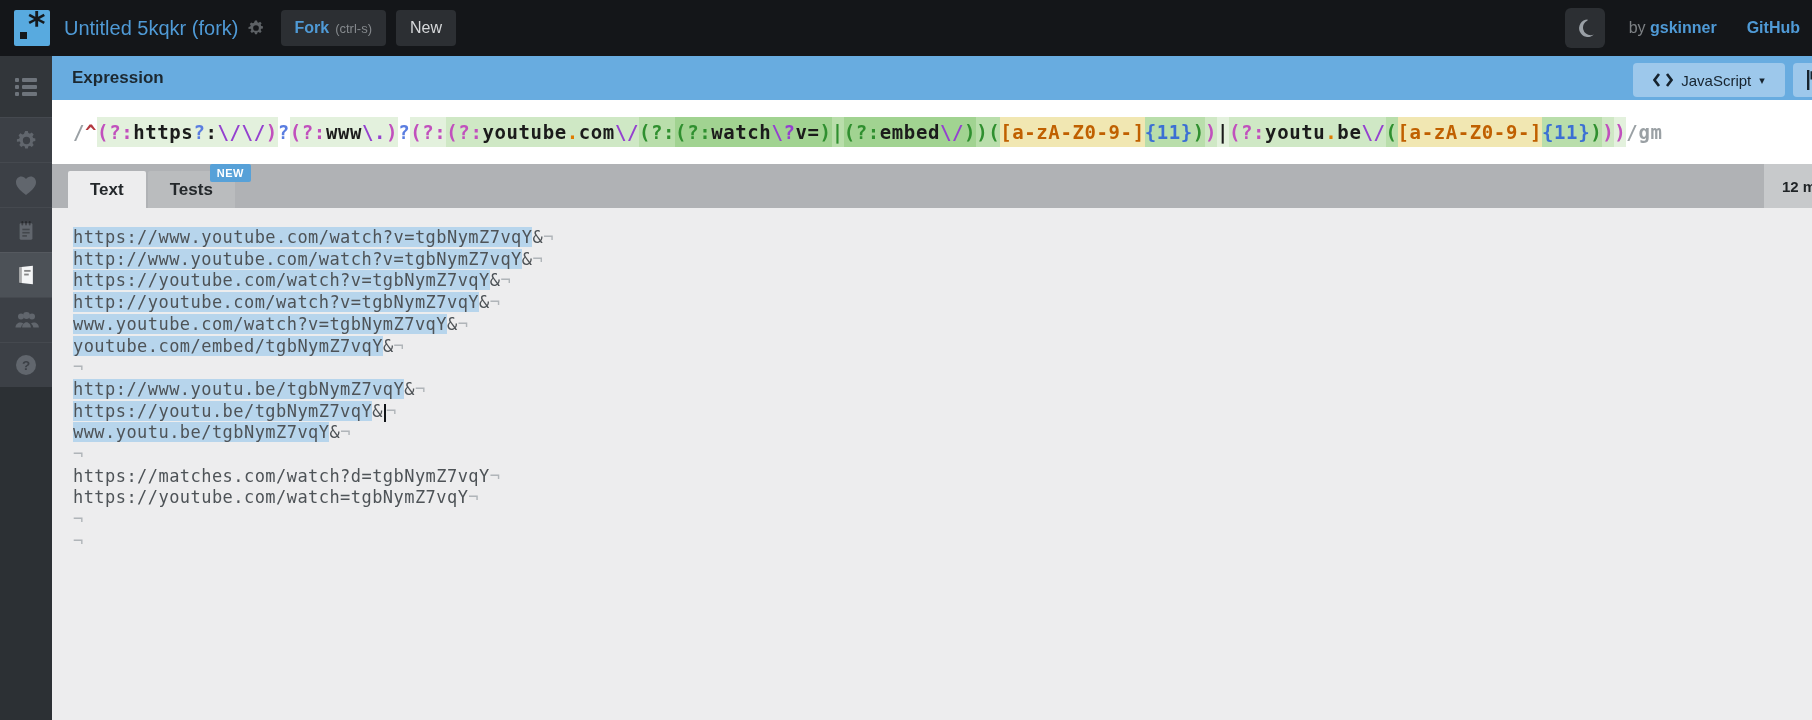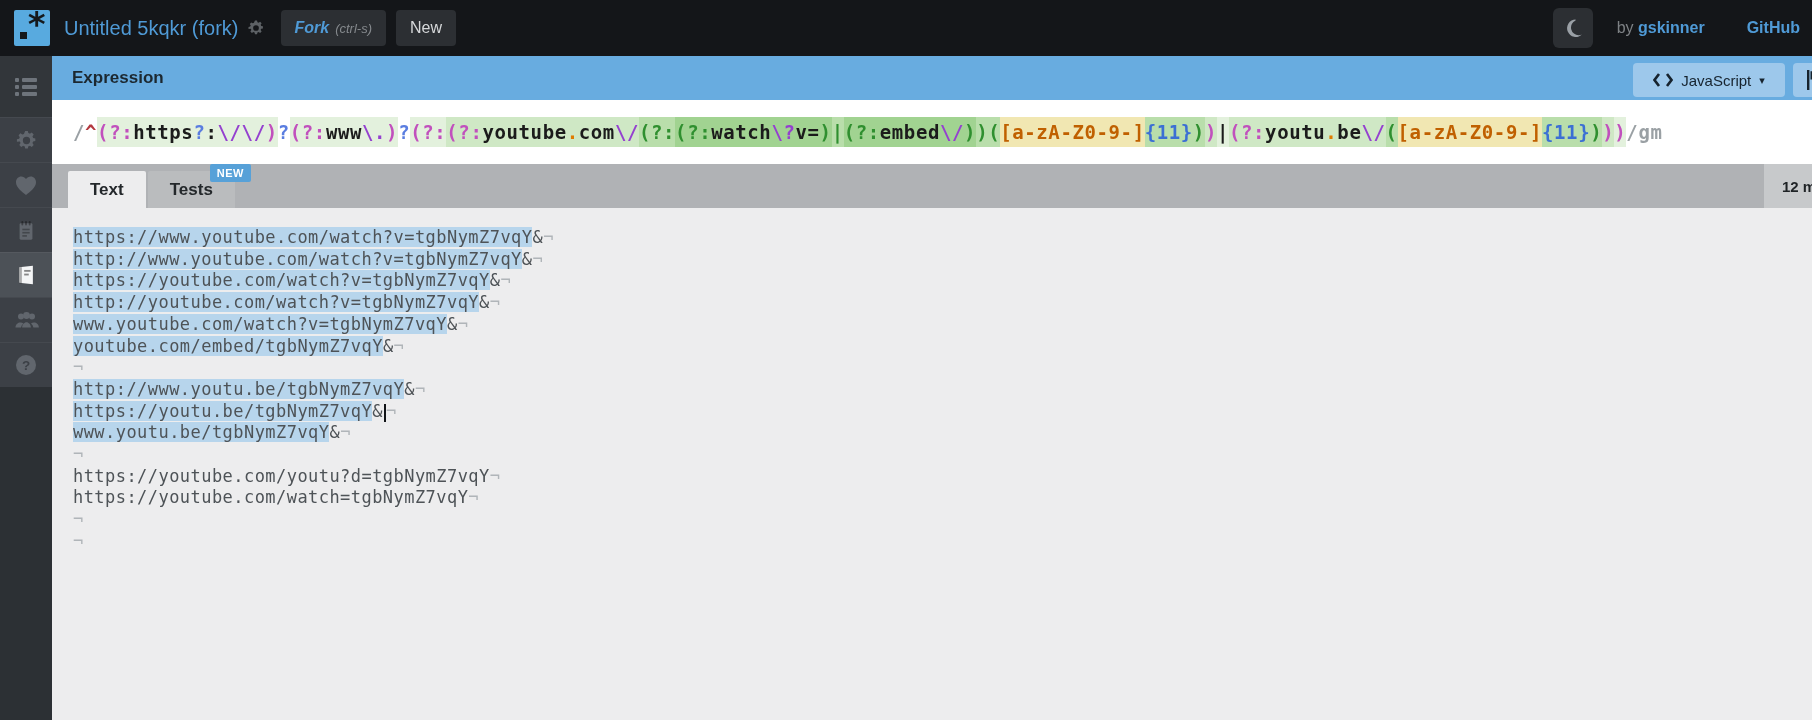--- a/index.html
+++ b/index.html
@@ -7,29 +7,29 @@
   body { font-family:"Liberation Sans", sans-serif; background:#ededee; position:relative; }
 
   
   .topbar { position:absolute; left:0; top:0; width:1812px; height:56px; background:#141619; display:flex; align-items:center; padding:0 12px 0 14px; }
   .logo { width:36px; height:36px; background:#58aadf; border-radius:2px; position:relative; flex:none; cursor:pointer; }
   .logo .star { position:absolute; right:3px; top:-6px; font-size:34px; font-weight:bold; color:#15191c; font-family:"DejaVu Sans Mono",monospace; }
   .logo .dot { position:absolute; left:6px; bottom:7px; width:7px; height:7px; background:#15191c; }
   .doc-title { color:#4f9ad6; font-size:20px; margin-left:14px; white-space:nowrap; }
   .title-gear { margin-left:8px; color:#5d6165; display:flex; align-items:center; cursor:pointer; }
   .tb-btn { height:36px; border-radius:4px; background:#2c2f33; border:none; display:flex; align-items:center; padding:0 14px; margin-left:10px; cursor:pointer; font-size:16px; white-space:nowrap; }
-  .fork-btn { margin-left:16px;font-style:italic; }
+  .fork-btn { margin-left:16px; }
   .fork-label { color:#4f9ad6; font-weight:bold; }
   .fork-short { color:#85898d; font-size:13px; margin-left:6px; }
   .new-label { color:#d6d8da; }
   .tb-right { margin-left:auto; display:flex; align-items:center; }
   .theme-btn { width:40px; height:40px; border-radius:6px; background:#2c2f33; border:none; display:flex; align-items:center; justify-content:center; color:#9aa0a6; cursor:pointer; }
   .byline { margin-left:24px; font-size:16px; color:#7d8184; white-space:nowrap; }
   .byline a, .gh-link { color:#4f9ad6; text-decoration:none; font-weight:bold; cursor:pointer; }
-  .gh-link { margin-left:42px; font-size:16px; }
+  .gh-link { margin-left:30px; font-size:16px; }
 
   
   .sidebar { position:absolute; left:0; top:56px; width:52px; height:664px; background:#2c3034; }
   .sb-item { width:52px; height:45px; background:#3c4046; display:flex; align-items:center; justify-content:center; color:#61666d; cursor:pointer; border-top:1px solid rgba(255,255,255,0.05); }
   .sb-item.first { height:61px; background:#32363a; border-top:none; color:#6e747b; }
   .sb-item.active { background:#4c5157; color:#f4f5f6; }
 
   
   .main { position:absolute; left:52px; top:56px; width:1760px; height:664px; }
 
@@ -217,19 +217,19 @@
       <div class="line"><span class="seg match">http://www.youtube.com/watch?v=tgbNymZ7vqY</span><span class="seg">&amp;</span><span class="eol">¬</span></div>
       <div class="line"><span class="seg match">https://youtube.com/watch?v=tgbNymZ7vqY</span><span class="seg">&amp;</span><span class="eol">¬</span></div>
       <div class="line"><span class="seg match">http://youtube.com/watch?v=tgbNymZ7vqY</span><span class="seg">&amp;</span><span class="eol">¬</span></div>
       <div class="line"><span class="seg match">www.youtube.com/watch?v=tgbNymZ7vqY</span><span class="seg">&amp;</span><span class="eol">¬</span></div>
       <div class="line"><span class="seg match">youtube.com/embed/tgbNymZ7vqY</span><span class="seg">&amp;</span><span class="eol">¬</span></div>
       <div class="line"><span class="eol">¬</span></div>
       <div class="line"><span class="seg match">http://www.youtu.be/tgbNymZ7vqY</span><span class="seg">&amp;</span><span class="eol">¬</span></div>
       <div class="line"><span class="seg match">https://youtu.be/tgbNymZ7vqY</span><span class="seg">&amp;</span><span class="caret"></span><span class="eol">¬</span></div>
       <div class="line"><span class="seg match">www.youtu.be/tgbNymZ7vqY</span><span class="seg">&amp;</span><span class="eol">¬</span></div>
       <div class="line"><span class="eol">¬</span></div>
-      <div class="line"><span class="seg">https://youtube.com/youtu?d=tgbNymZ7vqY</span><span class="eol">¬</span></div>
+      <div class="line"><span class="seg">https://matches.com/watch?d=tgbNymZ7vqY</span><span class="eol">¬</span></div>
       <div class="line"><span class="seg">https://youtube.com/watch=tgbNymZ7vqY</span><span class="eol">¬</span></div>
       <div class="line"><span class="eol">¬</span></div>
       <div class="line"><span class="eol">¬</span></div>
     </div>
 
 </main>
 
 </body></html>

